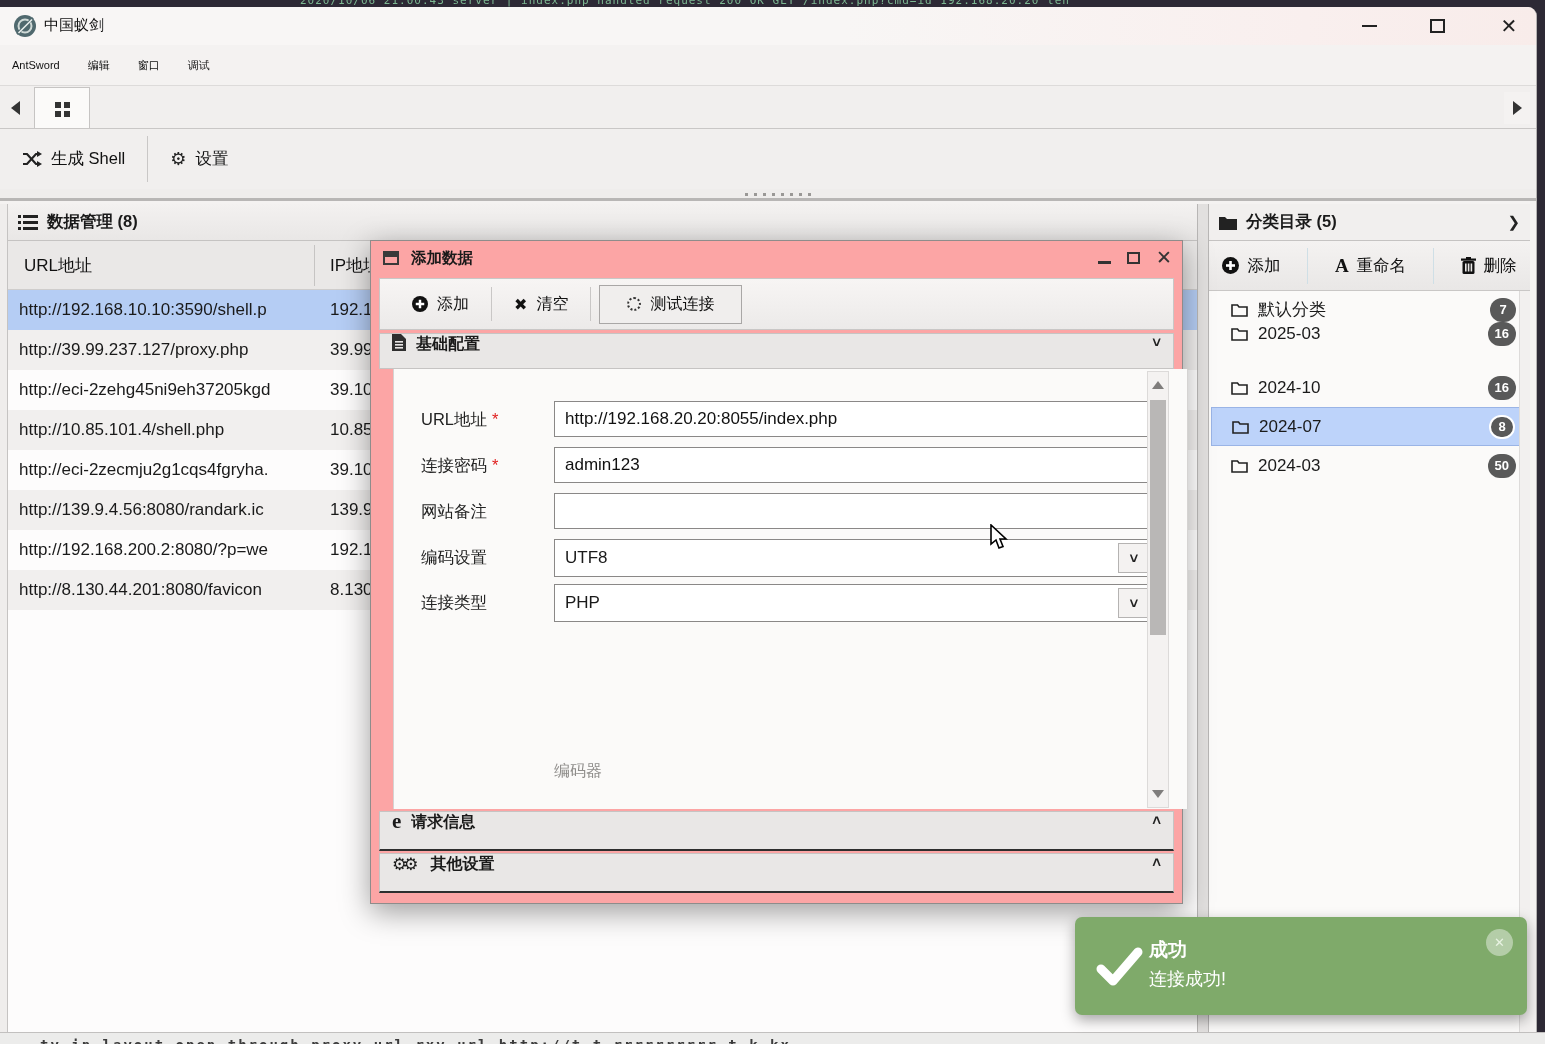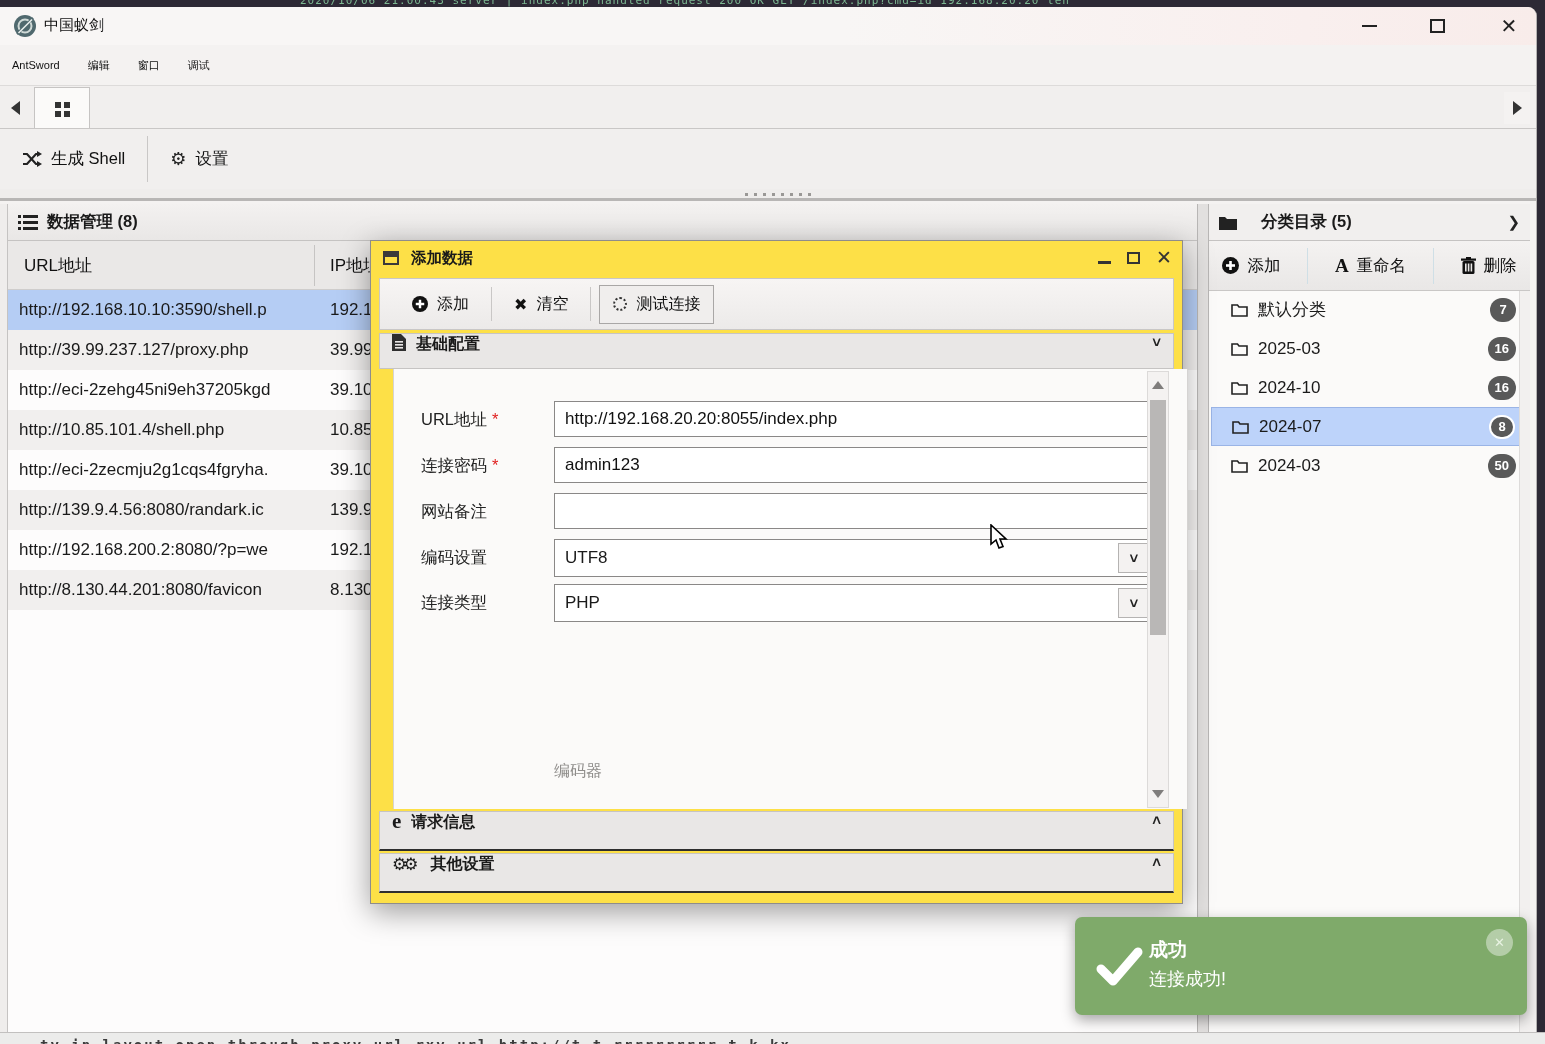--- a/index.html
+++ b/index.html
@@ -59,42 +59,42 @@
   .trow .c-url { position:absolute; left:11px; width:295px; overflow:hidden; }
   .trow .c-ip { position:absolute; left:322px; width:860px; overflow:hidden; }
   .trow.alt { background:#f1efee; }
   .trow.sel { background:#b5cdf4; }
 
   
   .splitter-v { position:absolute; left:1197px; top:197px; width:12px; height:835px; background:#e2e0df; border-left:1px solid #b8b6b5; border-right:1px solid #b8b6b5; }
 
   
   .cat-panel { position:absolute; left:1209px; top:197px; width:321px; height:835px; background:#fbfaf9; }
-  .cat-header { position:absolute; left:0; top:0; width:100%; height:37px; background:#f1efee; border-bottom:1px solid #c5c3c2; display:flex; align-items:center; padding:0 10px; gap:24px; font-weight:bold; font-size:16.5px; }
+  .cat-header { position:absolute; left:0; top:0; width:100%; height:37px; background:#f1efee; border-bottom:1px solid #c5c3c2; display:flex; align-items:center; padding:0 10px; gap:9px; font-weight:bold; font-size:16.5px; }
   .cat-header .spacer { flex:1; }
   .cat-toolbar { position:absolute; left:0; top:37px; width:100%; height:50px; background:linear-gradient(#f4f2f1,#e9e7e6); border-bottom:1px solid #c9c7c6; display:flex; align-items:center; justify-content:space-around; }
   .cat-tbtn { display:flex; align-items:center; gap:8px; font-size:16.5px; color:#111; }
   .cat-tsep { width:1px; height:36px; background:#cfdfe6; }
   .cat-item { position:absolute; left:2px; width:315px; height:39px; display:flex; align-items:center; padding-left:20px; gap:10px; font-size:17px; }
   .cat-item.sel { background:#bdd3fa; border:1px solid #9ab4e6; }
   .badge { position:absolute; right:10px; background:#595959; color:#fff; font-size:13px; font-weight:bold; min-width:26px; height:24px; border-radius:13px; display:flex; align-items:center; justify-content:center; padding:0 7px; }
   .cat-item.sel .badge { border:2px solid #fff; }
   .cat-scrolltrack { position:absolute; right:0; top:87px; width:11px; bottom:0; background:#f2f0ef; border-left:1px solid #dddbda; }
 
   
-  .dialog { position:absolute; left:370px; top:233px; width:813px; height:664px; background:#fde047; border:1px solid #8e8c8b; box-shadow:0 8px 28px rgba(0,0,0,.38); }
+  .dialog { position:absolute; left:370px; top:233px; width:813px; height:664px; background:#fca5a5; border:1px solid #8e8c8b; box-shadow:0 8px 28px rgba(0,0,0,.38); }
   .dlg-title { position:absolute; left:0; top:0; width:100%; height:34px; display:flex; align-items:center; padding-left:12px; gap:12px; font-weight:bold; font-size:15.5px; }
   .dlg-win-icon { width:16px; height:14px; border:2px solid #3a3a3a; border-top:6px solid #3a3a3a; }
   .dlg-controls { position:absolute; right:10px; top:0; height:34px; display:flex; align-items:center; gap:16px; }
   .dlg-min { width:13px; border-top:3px solid #333; margin-top:8px; }
   .dlg-max { width:13px; height:12px; border:2px solid #333; }
   .dlg-x { font-size:19px; font-weight:bold; color:#333; line-height:14px; }
   .dlg-toolbar { position:absolute; left:8px; top:37px; width:795px; height:52px; background:linear-gradient(#f7f5f4,#eceae9); border:1px solid #c9c7c6; display:flex; align-items:center; padding-left:18px; }
   .dlg-tbtn { display:flex; align-items:center; gap:9px; font-size:16px; color:#111; padding:8px 14px; }
-  .dlg-tbtn.active { border:1px solid #a9a7a6; background:#f0eeed; padding:8px 13px; }
+  .dlg-tbtn.active { border:1px solid #a9a7a6; background:#f0eeed; padding:8px 27px; }
   .dlg-tsep { width:1px; height:34px; background:#c9c7c6; margin:0 8px; }
   .spinner-glyph { width:14px; height:14px; border:2px dotted #333; border-radius:50%; }
   .section-hdr { position:absolute; left:8px; width:795px; height:36px; background:#e9e7e6; border:1px solid #c6c4c3; display:flex; align-items:flex-start; padding:0 12px; gap:10px; font-weight:bold; font-size:16px; }
   .section-hdr .spacer { flex:1; }
   .sec-basic { top:92px; }
   .sec-req { top:570px; height:40px; border-bottom:2px solid #2e2e2e; }
   .sec-other { top:612px; height:40px; border-bottom:2px solid #2e2e2e; }
   .e-glyph { font-family:"Liberation Serif","DejaVu Serif",serif; font-weight:bold; font-size:21px; line-height:18px; }
   .cogs-glyph { font-size:17px; letter-spacing:-4px; }
   .form-area { position:absolute; left:22px; top:128px; width:795px; height:440px; background:#fbfaf9; border-left:1px solid #d5d3d2; border-right:1px solid #d5d3d2; overflow:hidden; }
@@ -302,21 +302,21 @@
         <span>删除</span>
       </div>
     </div>
     <div class="cat-item" style="top:86px;">
       <svg width="17" height="14" viewBox="0 0 17 14" class="icon-svg">
           <path d="M1 2 h5.5 l1.5 2 h8 v9 h-15 z" fill="none" stroke="#222" stroke-width="1.6"></path>
         </svg>
       <span>默认分类</span>
       <span class="badge">7</span>
     </div>
-    <div class="cat-item" style="top:125px;">
+    <div class="cat-item" style="top:110px;">
       <svg width="17" height="14" viewBox="0 0 17 14" class="icon-svg">
           <path d="M1 2 h5.5 l1.5 2 h8 v9 h-15 z" fill="none" stroke="#222" stroke-width="1.6"></path>
         </svg>
       <span>2025-03</span>
       <span class="badge">16</span>
     </div>
     <div class="cat-item" style="top:164px;">
       <svg width="17" height="14" viewBox="0 0 17 14" class="icon-svg">
           <path d="M1 2 h5.5 l1.5 2 h8 v9 h-15 z" fill="none" stroke="#222" stroke-width="1.6"></path>
         </svg>

